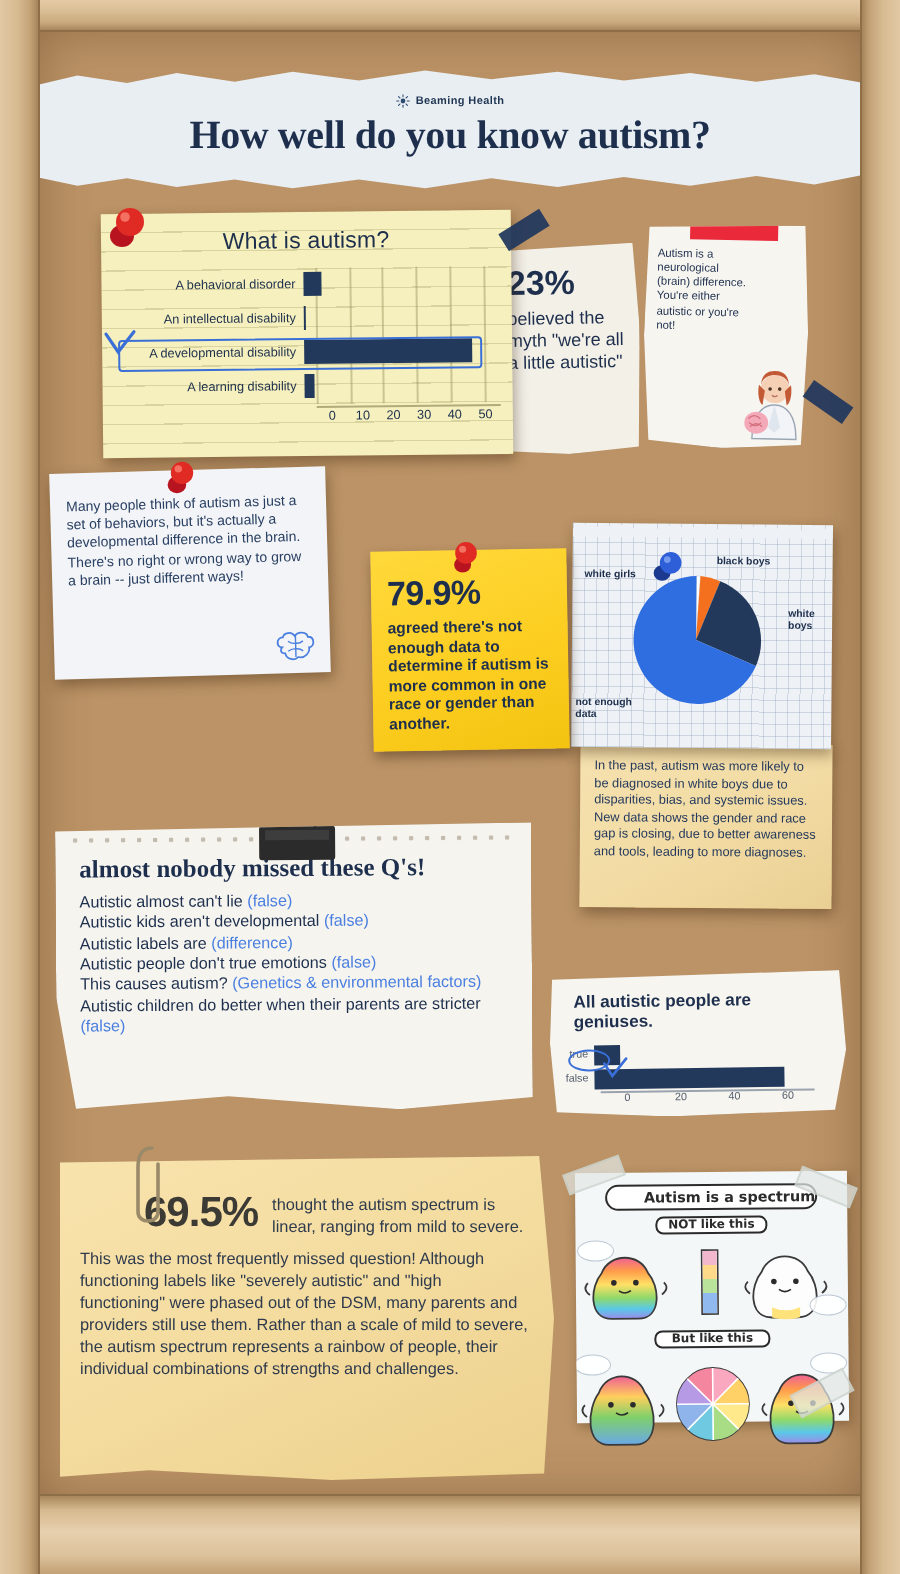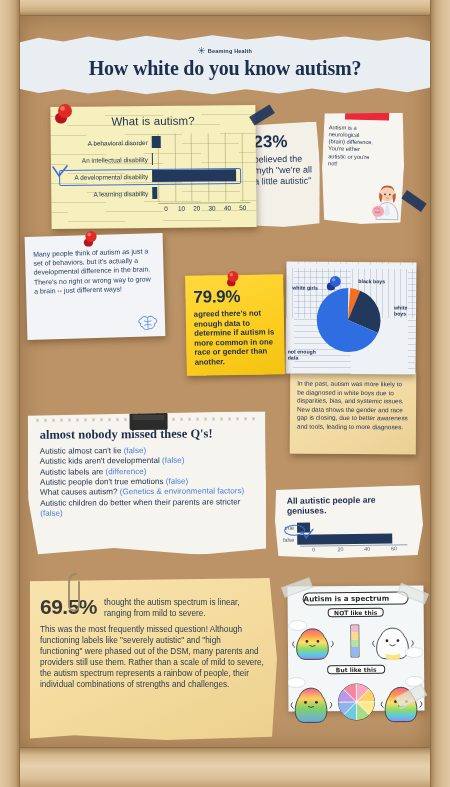--- a/index.html
+++ b/index.html
@@ -256,34 +256,34 @@
     border: 1px solid #3a6fd8; border-radius: 50%;
   }
 
   
   #note-695 {
     left: 30px; top: 578px; width: 247px; height: 162px;
     background: linear-gradient(155deg,#f8e3ad 0%,#f4dc9f 50%,#ecd08d 100%);
     z-index: 13;
     clip-path: polygon(0% 2%, 97% 0%, 100% 50%, 98% 98%, 55% 100%, 18% 97%, 0% 99%);
   }
-  .r695 { display: flex; align-items: center; padding: 17px 8px 0 10px; }
+  .r695 { display: flex; align-items: center; padding: 17px 8px 0 10px; margin-left: 32px; }
   .pct-695 { font-size: 21px; font-weight: 700; color: #3c3a34; letter-spacing: -.5px; }
   .r695-text { font-size: 8.2px; color: #2f3b4d; line-height: 1.28; padding: 3px 0 0 7px; }
   .p695 { font-size: 8.2px; color: #2f3b4d; line-height: 1.33; padding: 6px 12px 0 10px; }
   .paperclip { position: absolute; left: 66px; top: 572px; z-index: 28; }
 
   
   #note-spectrum {
     left: 288px; top: 586px; width: 136px; height: 125px;
     background: #f4f7f8; z-index: 13; transform: rotate(-0.5deg);
     box-shadow: 1px 2px 6px rgba(60,35,12,.35);
   }
   .sp-title-box {
-    margin: 6px auto 0; width: 106px; text-align: left;
+    margin: 6px auto 0; width: 106px; text-align: right;
     border: 1.2px solid #2b2b2b; border-radius: 7px; background: #fff;
     font-size: 7.2px; font-weight: 700; color: #2b2b2b; padding: 1px 0;
     font-family: "DejaVu Sans", sans-serif;
   }
   .sp-sub {
     margin: 3px auto 0; width: 56px; text-align: center;
     border: 1px solid #2b2b2b; border-radius: 4px; background: #fff;
     font-size: 6px; font-weight: 700; color: #2b2b2b;
     font-family: "DejaVu Sans", sans-serif;
   }
@@ -315,21 +315,21 @@
           <line x1="1" y1="10" x2="4" y2="10"></line>
             <line x1="16" y1="10" x2="19" y2="10"></line>
           <line x1="3.6" y1="3.6" x2="5.8" y2="5.8"></line>
             <line x1="14.2" y1="14.2" x2="16.4" y2="16.4"></line>
           <line x1="3.6" y1="16.4" x2="5.8" y2="14.2"></line>
             <line x1="14.2" y1="5.8" x2="16.4" y2="3.6"></line>
         </g>
       </svg>
       <span class="brand-name">Beaming Health</span>
     </div>
-    <div class="page-title">How white do you know autism?</div>
+    <div class="page-title">How well do you know autism?</div>
   </div>
 
   <div class="layer note" id="card-what">
     <div class="card-title-what">What is autism?</div>
 
     <div class="hbar-chart">
       <div class="hbar-gridlines">
         <i style="left:0%"></i>
           <i style="left:18.2%"></i>
           <i style="left:36.4%"></i>
@@ -476,21 +476,21 @@
       </div>
       <div class="quiz-item">
         <span>Autistic labels are</span>
         <span class="ans">(difference)</span>
       </div>
       <div class="quiz-item">
         <span>Autistic people don't true emotions</span>
         <span class="ans">(false)</span>
       </div>
       <div class="quiz-item">
-        <span>What causes autism?</span>
+        <span>This causes autism?</span>
         <span class="ans">(Genetics &amp; environmental factors)</span>
       </div>
       <div class="quiz-item">
         <span>Autistic children do better when their parents are stricter</span>
         <span class="ans">(false)</span>
       </div>
     </div>
     <svg class="binder-clip" width="46" height="30" viewBox="0 0 46 30">
       <path d="M14 3 L14 20 M32 3 L32 20 M14 3 Q23 11 32 3" stroke="#3a3a3a" stroke-width="1.4" fill="none"></path>
       <rect x="4" y="9" width="38" height="17" rx="1.5" fill="#2b2b2b"></rect>

